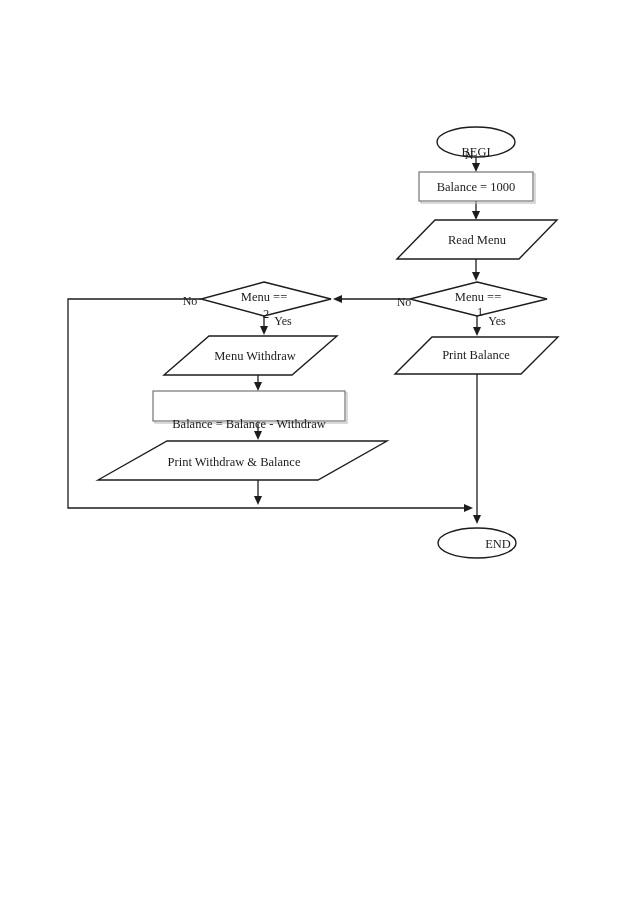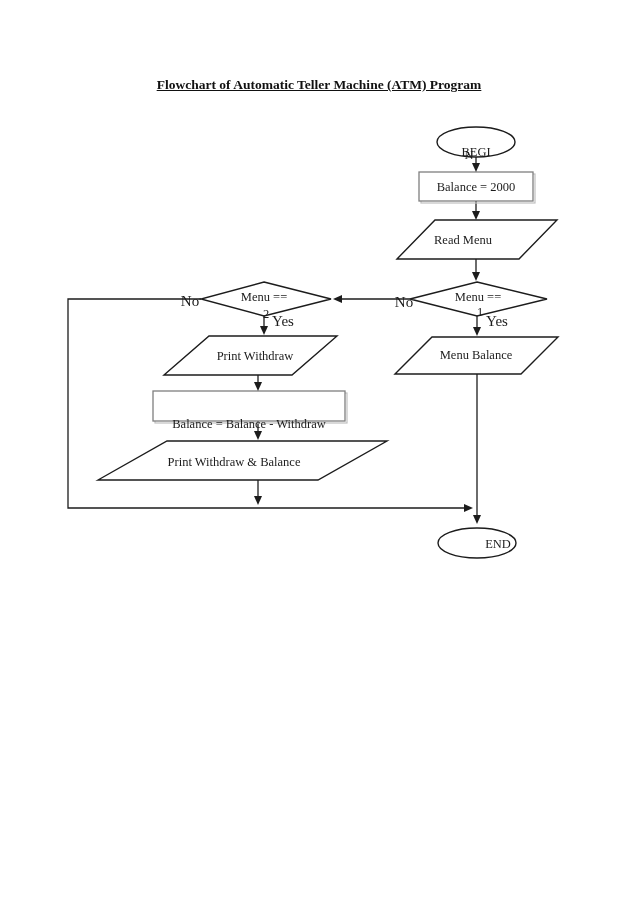--- a/index.html
+++ b/index.html
@@ -13,28 +13,27 @@
     text-decoration:underline; color:#111111;
     font-family:"Liberation Serif", serif;
   }
   svg.canvas { position:absolute; left:0; top:0; }
   .lbl {
     position:absolute; transform:translate(-50%,-50%);
     white-space:nowrap; color:#1c1c1c; line-height:1;
     font-family:"Liberation Serif", serif;
   }
   .node  { font-size:12.5px; }
-  .small { font-size:15px; }
+  .small { font-size:12px; }
 </style>
 </head>
 <body>
 
 <div class="page">
 
-  <h1 class="title">Flowchart of Automatic Teller Machine (ATM) Program</h1>
 
   <svg class="canvas" width="638" height="903" viewBox="0 0 638 903">
 
     <g fill="none" stroke-width="1.3" stroke="#1c1c1c">
       <path d="M476,157 V163"></path>
       <path d="M476,201 V211"></path>
       <path d="M476,259 V272"></path>
       <path d="M410,299 H342"></path>
       <path d="M477,316 V327"></path>
       <path d="M264,316 V326"></path>
@@ -76,29 +75,29 @@
       <polygon points="254,382 262,382 258,391"></polygon>
       <polygon points="254,431 262,431 258,440"></polygon>
       <polygon points="254,496 262,496 258,505"></polygon>
       <polygon points="464,504 464,512 473,508"></polygon>
       <polygon points="473,515 481,515 477,524"></polygon>
     </g>
   </svg>
 
   <div class="lbl node" style="left:476px;top:152px">BEGI</div>
   <div class="lbl node" style="left:469px;top:155px">N</div>
-  <div class="lbl node" style="left:476px;top:187px">Balance = 2000</div>
-  <div class="lbl node" style="left:463px;top:240px">Read Menu</div>
+  <div class="lbl node" style="left:476px;top:187px">Balance = 1000</div>
+  <div class="lbl node" style="left:477px;top:240px">Read Menu</div>
   <div class="lbl node" style="left:478px;top:297px">Menu ==</div>
   <div class="lbl node" style="left:480px;top:312px">1</div>
   <div class="lbl small" style="left:404px;top:302px">No</div>
   <div class="lbl small" style="left:497px;top:321px">Yes</div>
-  <div class="lbl node" style="left:476px;top:355px">Menu Balance</div>
+  <div class="lbl node" style="left:476px;top:355px">Print Balance</div>
   <div class="lbl node" style="left:264px;top:297px">Menu ==</div>
   <div class="lbl node" style="left:266px;top:314px">2</div>
   <div class="lbl small" style="left:190px;top:301px">No</div>
   <div class="lbl small" style="left:283px;top:321px">Yes</div>
-  <div class="lbl node" style="left:255px;top:356px">Print Withdraw</div>
+  <div class="lbl node" style="left:255px;top:356px">Menu Withdraw</div>
   <div class="lbl node" style="left:249px;top:424px">Balance = Balance - Withdraw</div>
   <div class="lbl node" style="left:234px;top:462px">Print Withdraw &amp; Balance</div>
   <div class="lbl node" style="left:498px;top:544px">END</div>
 
 </div>
 
 </body></html>

